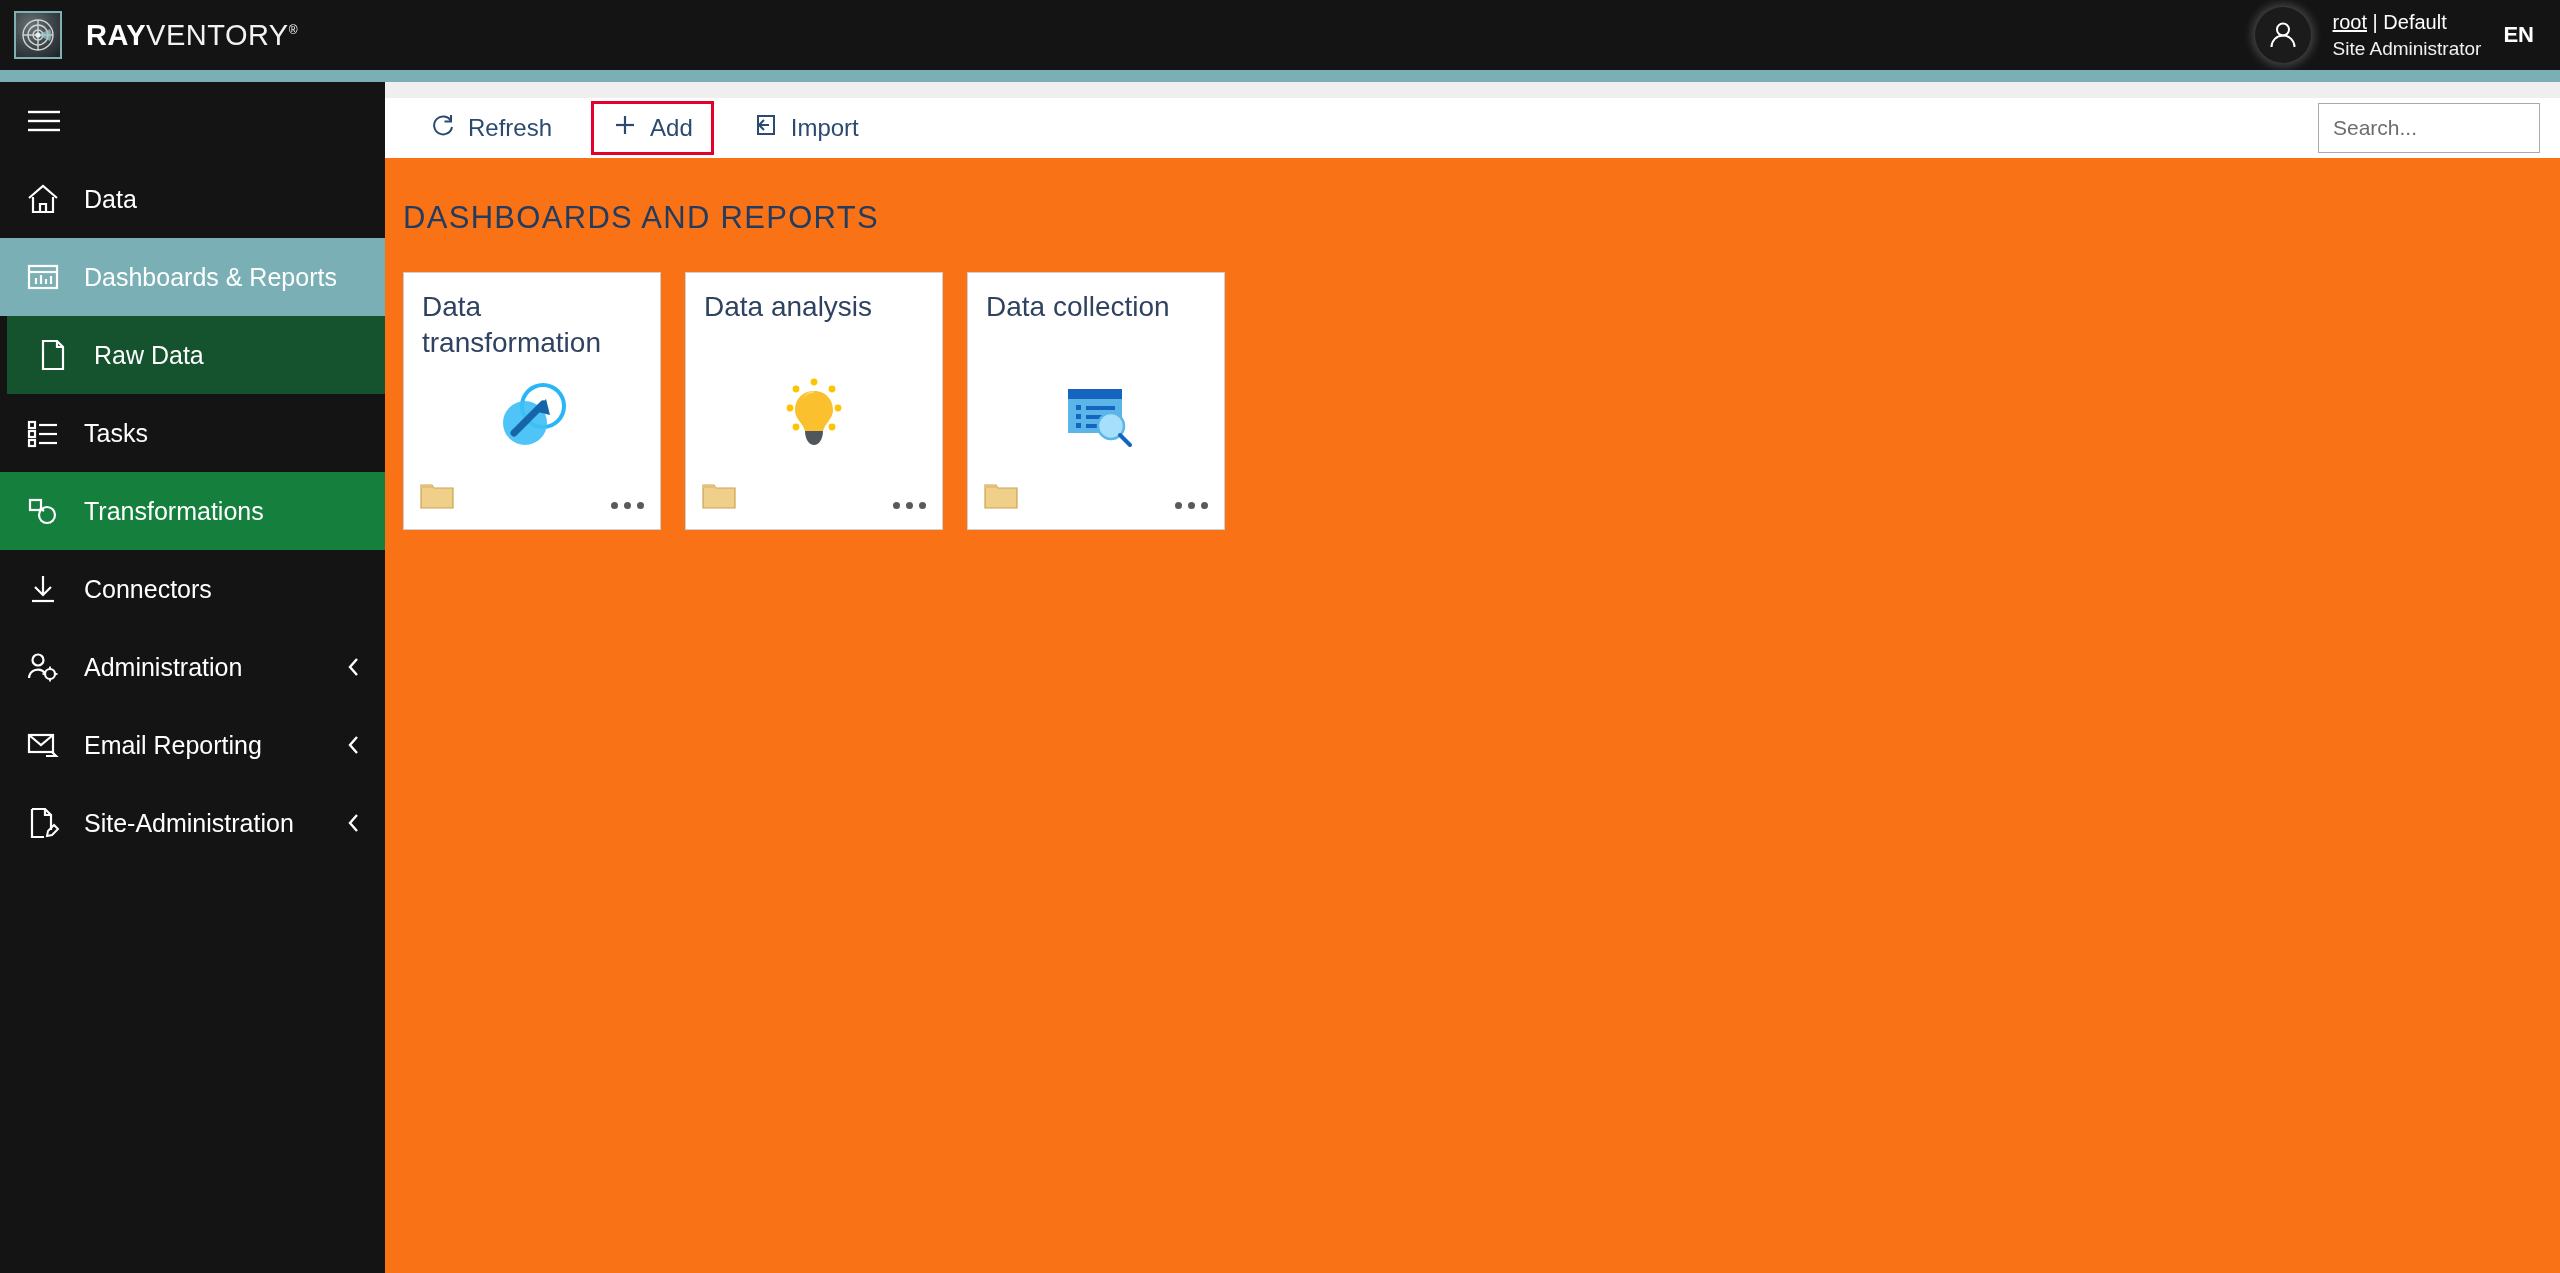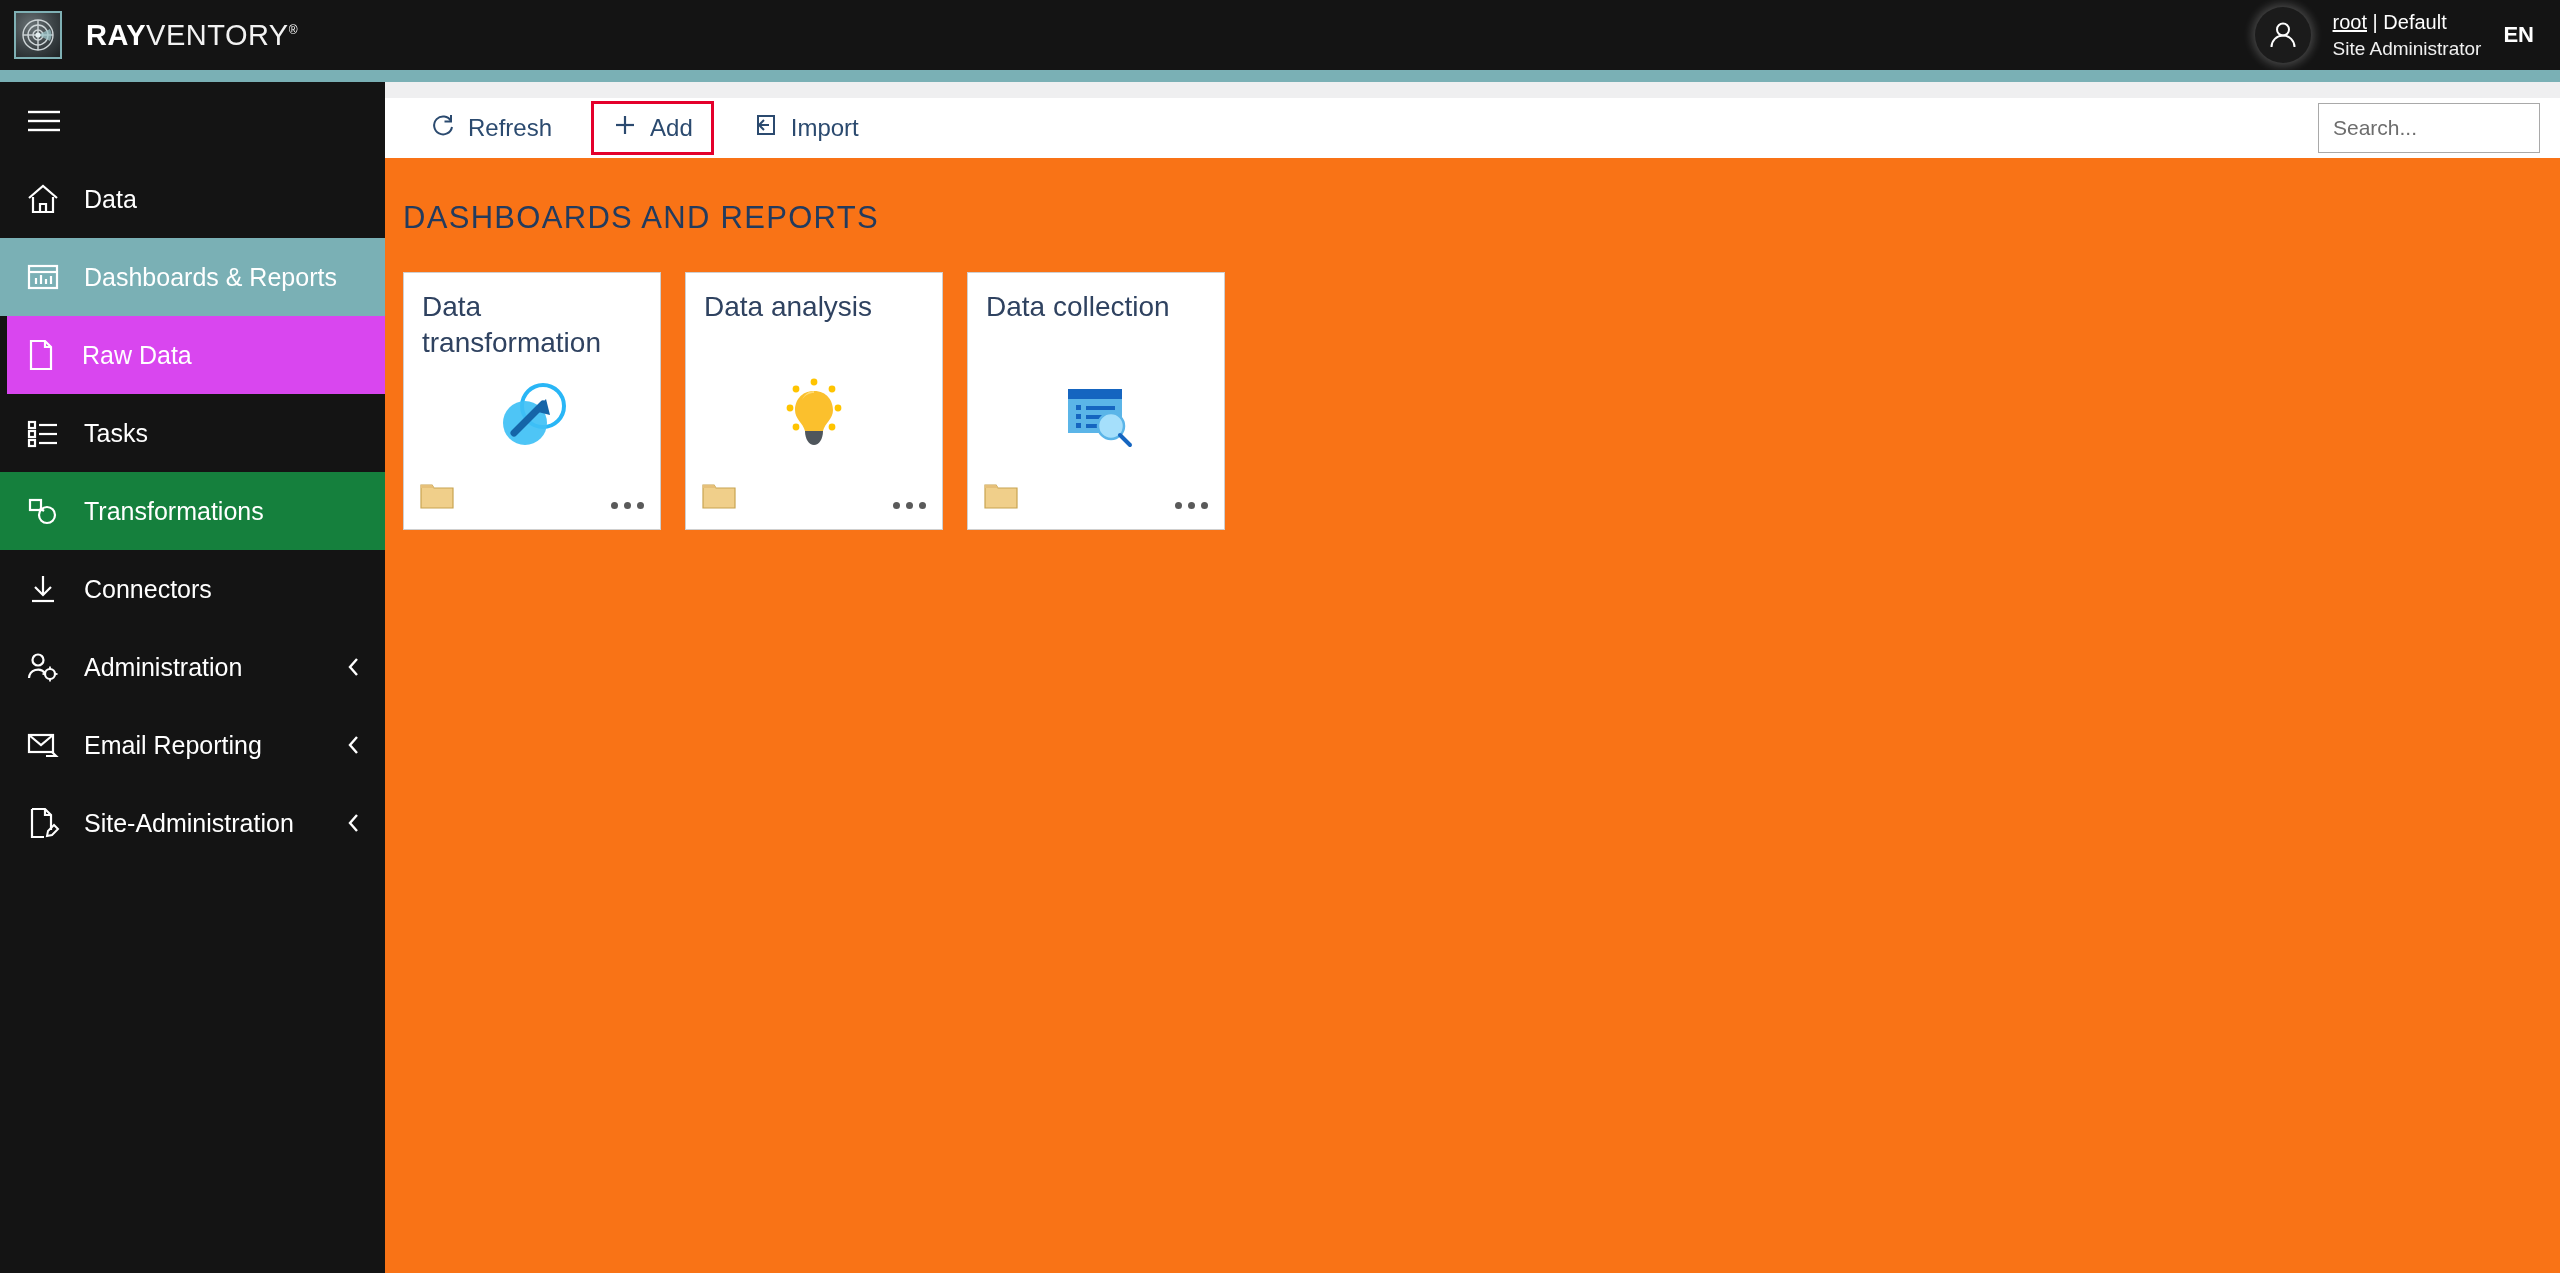--- a/index.html
+++ b/index.html
@@ -73,23 +73,23 @@
     width: 42px; display: flex; align-items: center; justify-content: flex-start;
     flex: 0 0 42px;
   }
   .nav-item .nav-label {
     margin-left: 16px; font-size: 25px; white-space: nowrap;
   }
   .nav-item .nav-chevron { margin-left: auto; display: flex; align-items: center; }
   .nav-item.group   { background: #7ab0b5; }
   .nav-item.hovered { background: #15803d; }
   .nav-item.selected {
-    background: #d946ef;
+    background: #14532d;
     margin-left: 7px;
-    padding-left: 17px;
+    padding-left: 29px;
   }
 
   
   .toolbar {
     position: absolute; left: 385px; top: 82px;
     width: 2175px; height: 60px;
     background: #ffffff;
     display: flex; align-items: center; margin-top: 16px;
   }
   .tb-btn {

